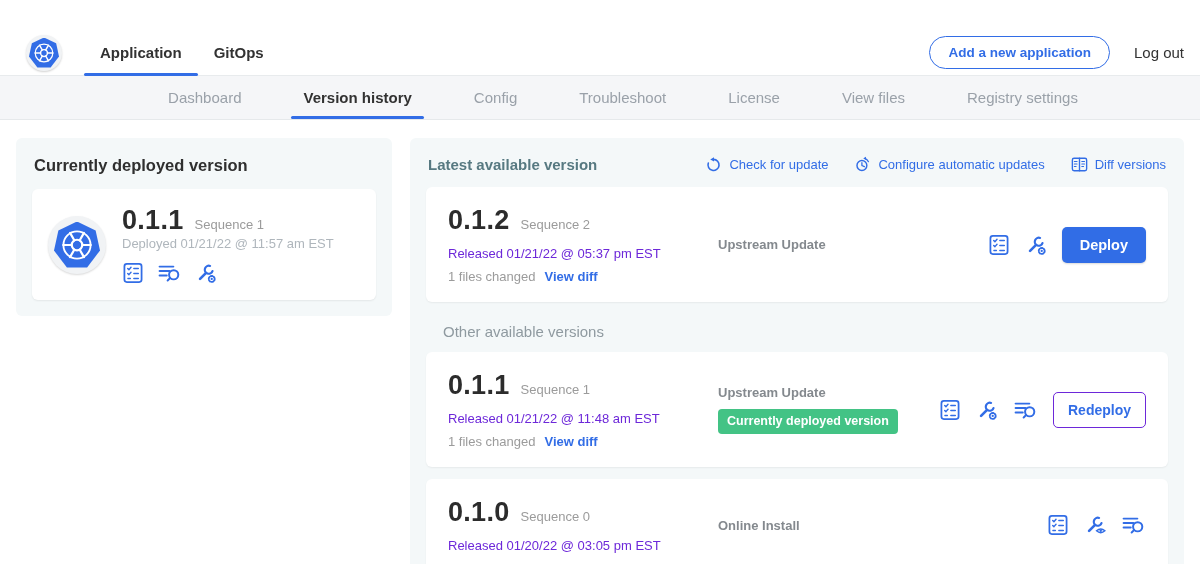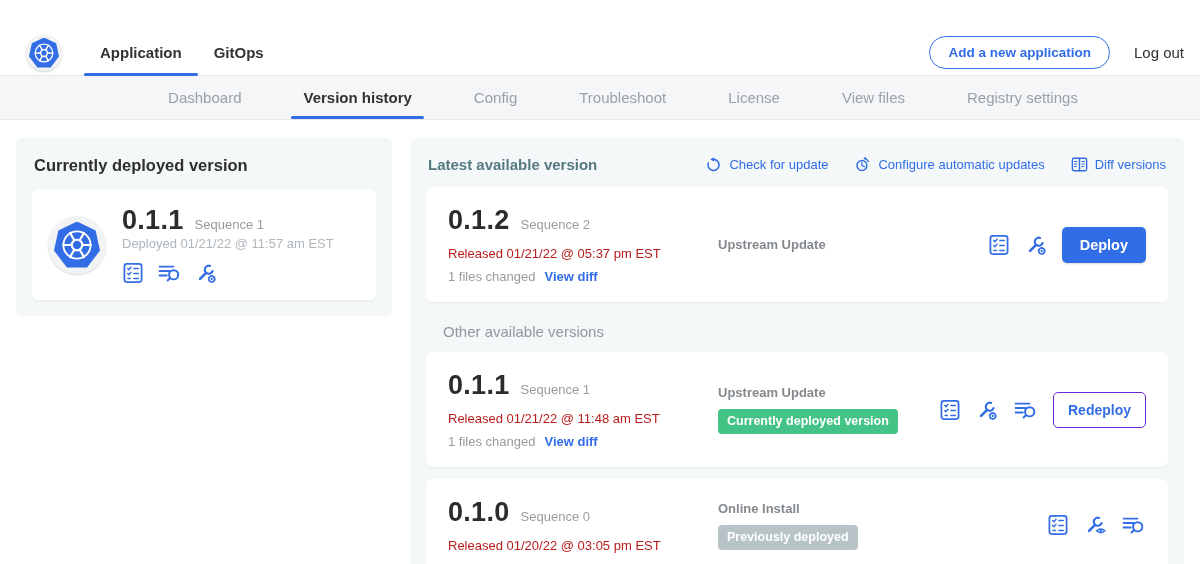--- a/index.html
+++ b/index.html
@@ -65,21 +65,21 @@
   .rp-header { display:flex; align-items:center; margin:4px 2px 14px; }
   .rp-title { font-size:15px; font-weight:600; color:#577981; }
   .rp-actions { margin-left:auto; display:flex; gap:26px; align-items:center; }
   .action-link { display:flex; align-items:center; gap:7px; color:#326de6;
                  font-size:13px; font-weight:400; cursor:pointer; }
   .action-link .icon { width:17px; height:17px; }
 
   .version-card { background:#fff; border-radius:6px; box-shadow:0 1px 2px rgba(0,0,0,.06);
                   padding:18px 22px; display:flex; align-items:center; }
   .vc-left { width:252px; flex:0 0 auto; }
-  .released { font-size:13px; color:#b91c1c; margin-top:10px; }
+  .released { font-size:13px; color:#6d28d9; margin-top:10px; }
   .files-row { font-size:13px; color:#9b9b9b; margin-top:8px; display:flex; gap:9px; }
   .view-diff { color:#326de6; font-weight:700; cursor:pointer; }
   .vc-mid { flex:1; padding-left:18px; }
   .source-label { font-size:13px; font-weight:600; color:#84898e; }
   .badge { display:inline-block; margin-top:9px; padding:5px 9px 6px; border-radius:4px;
            color:#fff; font-size:12.5px; font-weight:700; }
   .badge-success { background:#43c385; }
   .badge-muted   { background:#b7c3c7; }
   .vc-right { display:flex; align-items:center; gap:15px; }
   .btn-primary { background:#316de6; color:#fff; font-size:14.5px; font-weight:700; border:none;
@@ -349,21 +349,20 @@
     <div class="version-card mt12">
       <div class="vc-left">
         <div class="version-row">
           <span class="version-num">0.1.0</span>
           <span class="seq">Sequence 0</span>
         </div>
         <div class="released">Released 01/20/22 @ 03:05 pm EST</div>
       </div>
       <div class="vc-mid">
         <div class="source-label">Online Install</div>
-        <span class="badge badge-muted">Previously deployed</span>
       </div>
       <div class="vc-right">
         <span class="icon">
             <svg viewBox="0 0 20 20">
               <use href="#i-checklist"></use>
             </svg>
           </span>
         <span class="icon">
             <svg viewBox="0 0 20 20">
               <use href="#i-wrench-eye"></use>

